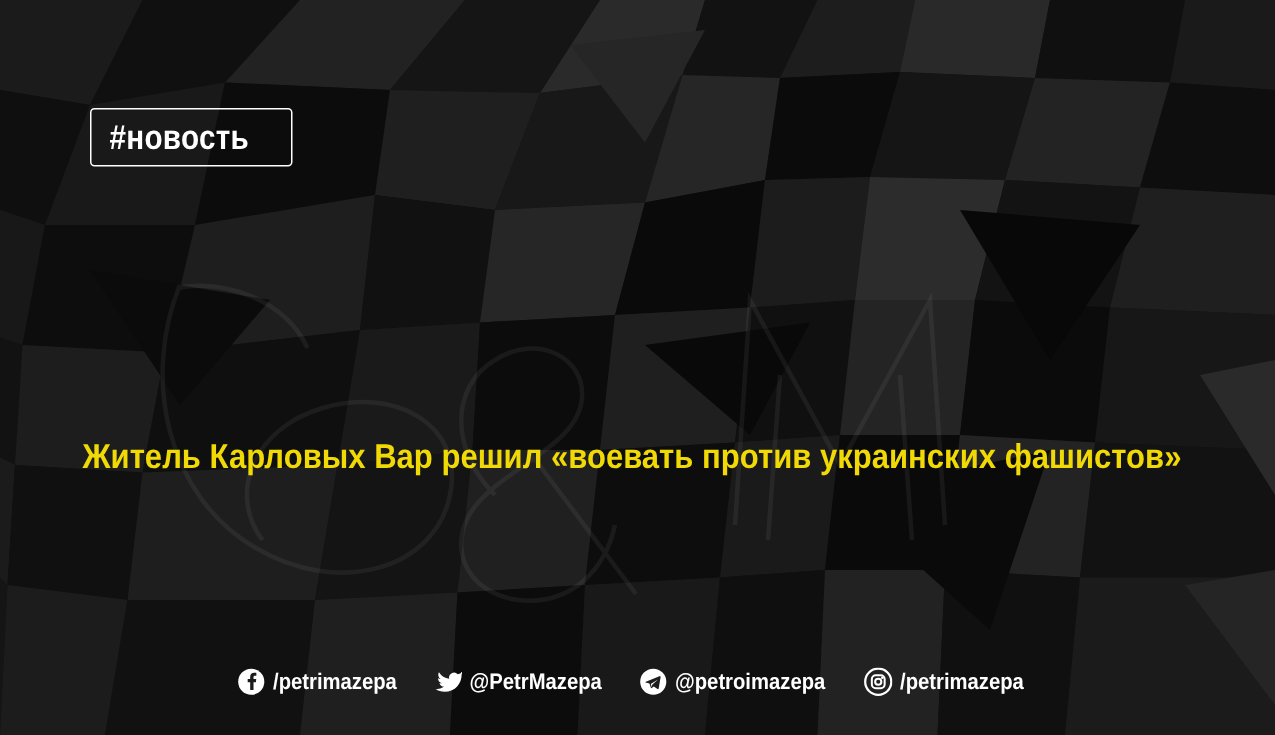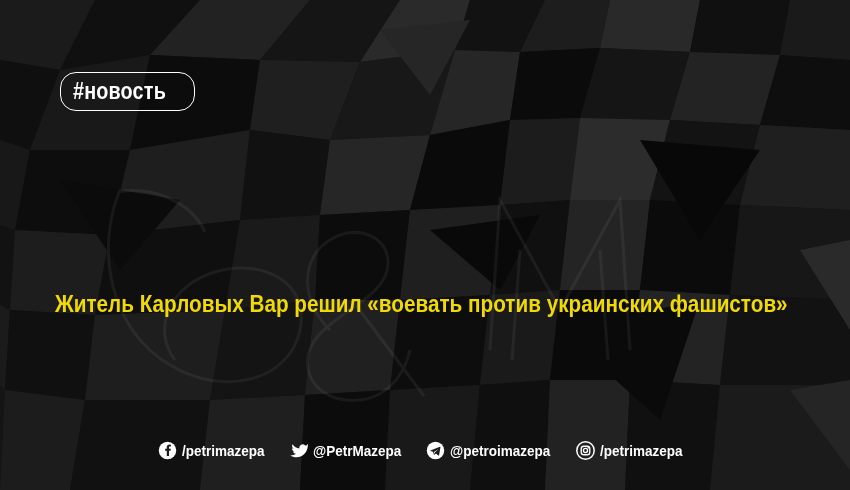--- a/index.html
+++ b/index.html
@@ -41,21 +41,21 @@
   }
 
   
   #tag-badge {
     position: absolute;
     left: 60px;
     top: 72px;
     height: 39px;
     box-sizing: border-box;
     border: 1.6px solid #ffffff;
-    border-radius: 16px;
+    border-radius: 3px;
     padding: 0 13px 0 12px;
     display: flex;
     align-items: center;
     background: transparent;
   }
   #tag-badge .tag-text {
     font-family: "Liberation Sans Narrow", "Liberation Sans", sans-serif;
     font-weight: 700;
     font-size: 23px;
     line-height: 1;
@@ -102,21 +102,21 @@
 
   
   #social-bar {
     position: absolute;
     left: 0;
     right: 0;
     top: 436px;
     height: 28px;
     display: flex;
     justify-content: center;
-    align-items: center;
+    align-items: flex-end;
     gap: 15px;
   }
   .social-item {
     display: flex;
     align-items: center;
     gap: 5px;
     cursor: pointer;
   }
   .social-item .si-icon {
     width: 19px;

